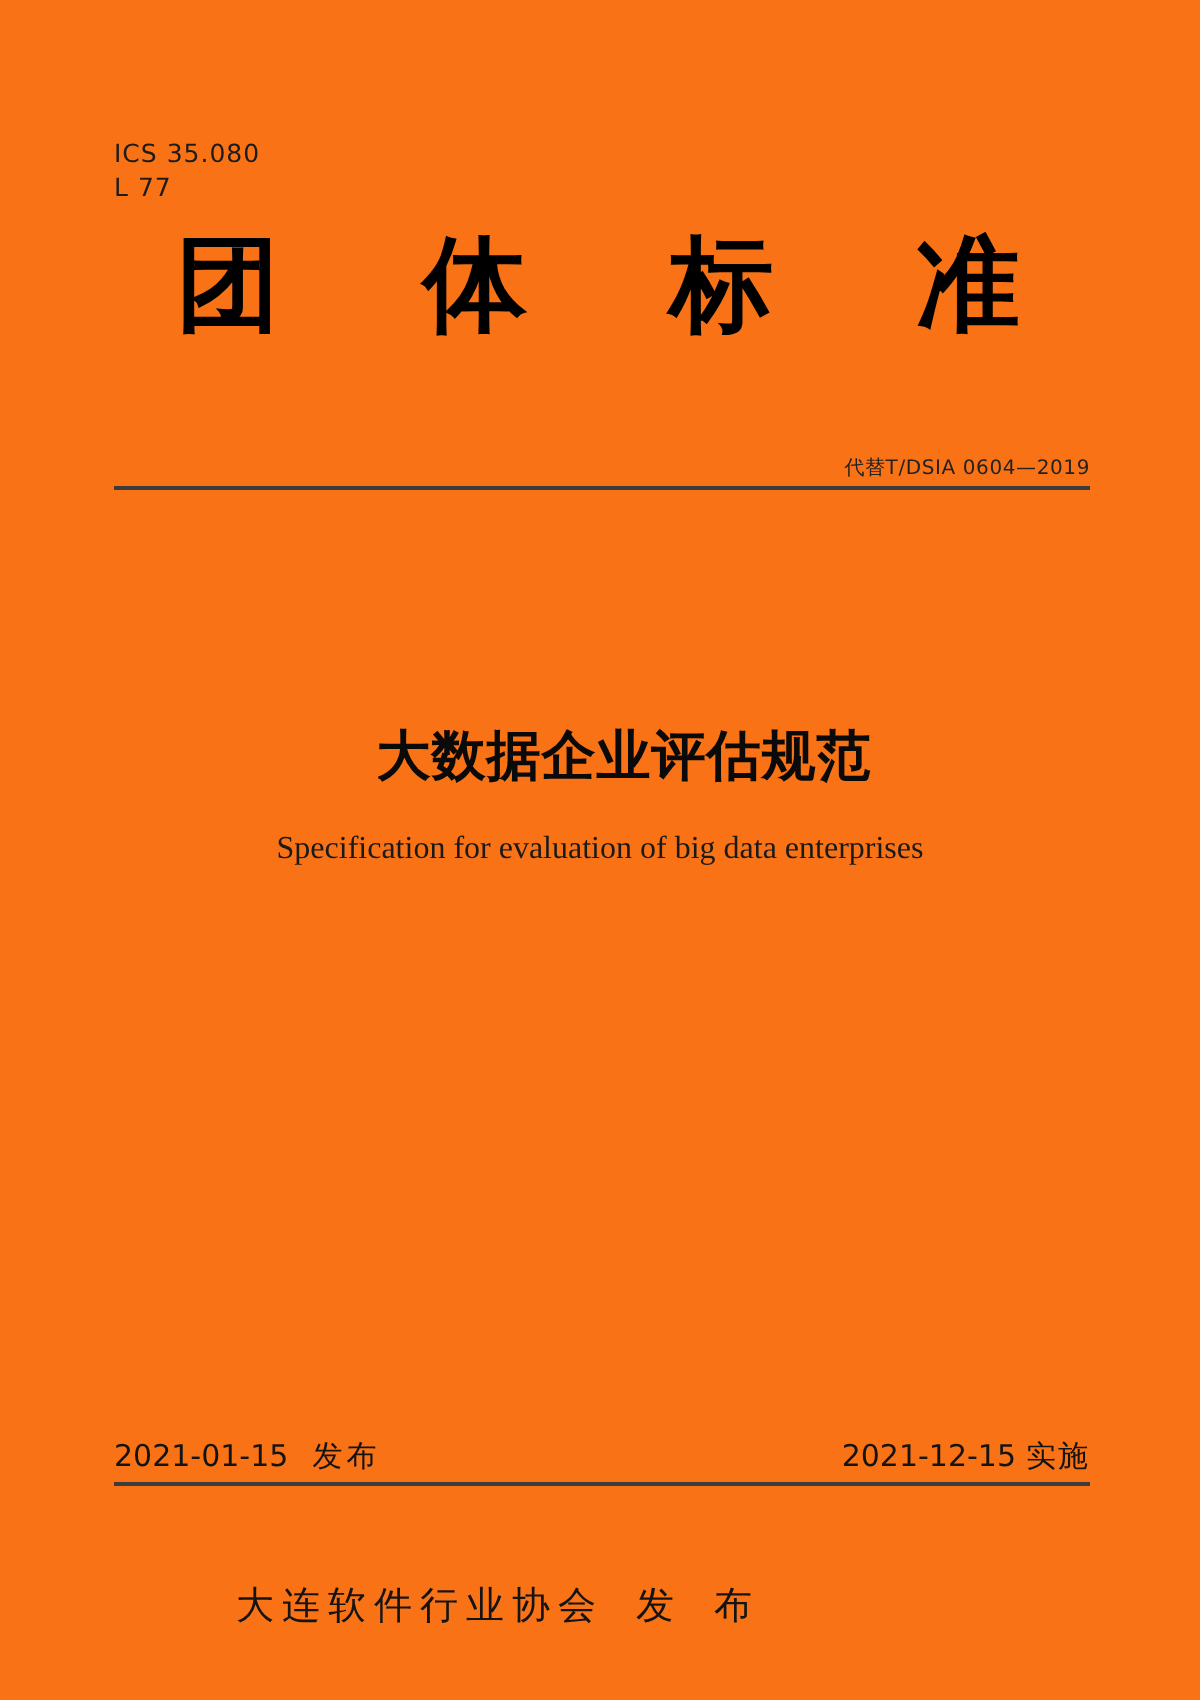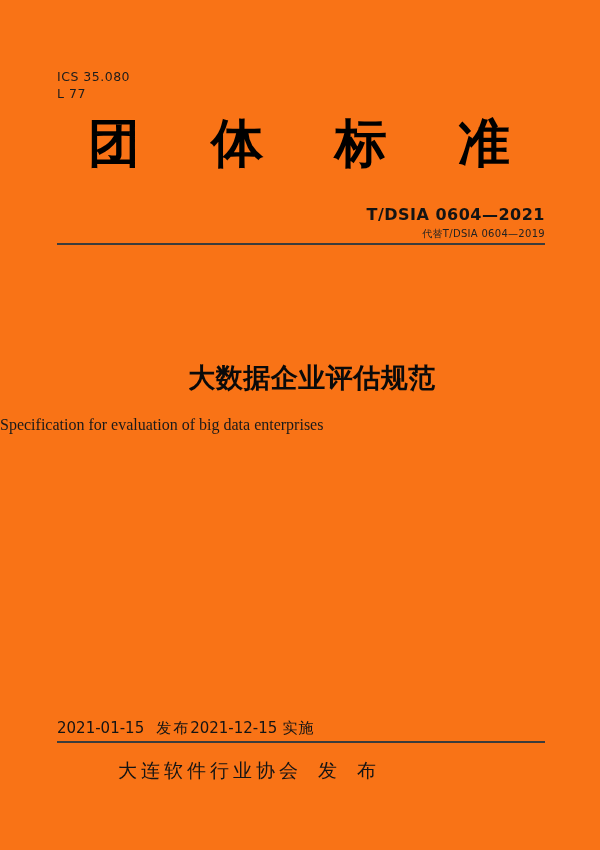--- a/index.html
+++ b/index.html
@@ -73,39 +73,41 @@
     font-weight: 700;
     letter-spacing: 0.5px;
     color: #0a0a0a;
     padding-left: 12px;
   }
   .doc-title-en {
     position: absolute;
     left: 0;
     top: 416px;
     width: 600px;
+    text-align: center;
     font-size: 16px;
     font-family: "Liberation Serif", serif;
     color: #1a1a1a;
   }
   .footer-dates {
     position: absolute;
     left: 57px;
     right: 55px;
     top: 719px;
     display: flex;
+    justify-content: space-between;
     font-size: 15px;
     color: #141414;
   }
   .date-label-left { margin-left: 12px; letter-spacing: 2px; }
   .date-label-right { margin-left: 5px; letter-spacing: 1px; }
   .publisher-line {
     position: absolute;
     left: 0;
-    top: 758px;
+    top: 790px;
     width: 501px;
     text-align: center;
     font-size: 19px;
     color: #141414;
   }
   .publisher-name { letter-spacing: 4px; }
   .publish-label { margin-left: 16px; letter-spacing: 7px; }
 </style>
 </head>
 <body>
@@ -117,21 +119,20 @@
     <div>L 77</div>
   </div>
 
   <div class="big-title">
     <span>团</span>
     <span>体</span>
     <span>标</span>
     <span>准</span>
   </div>
 
-  <div class="std-num">T/DSIA 0604—2021</div>
   <div class="std-replaces">代替T/DSIA 0604—2019</div>
 
   <div class="rule rule-top"></div>
 
   <div class="doc-title-cn">大数据企业评估规范</div>
   <div class="doc-title-en">Specification for evaluation of big data enterprises</div>
 
   <div class="footer-dates">
     <div>
       <span>2021-01-15</span><span class="date-label-left">发布</span>

